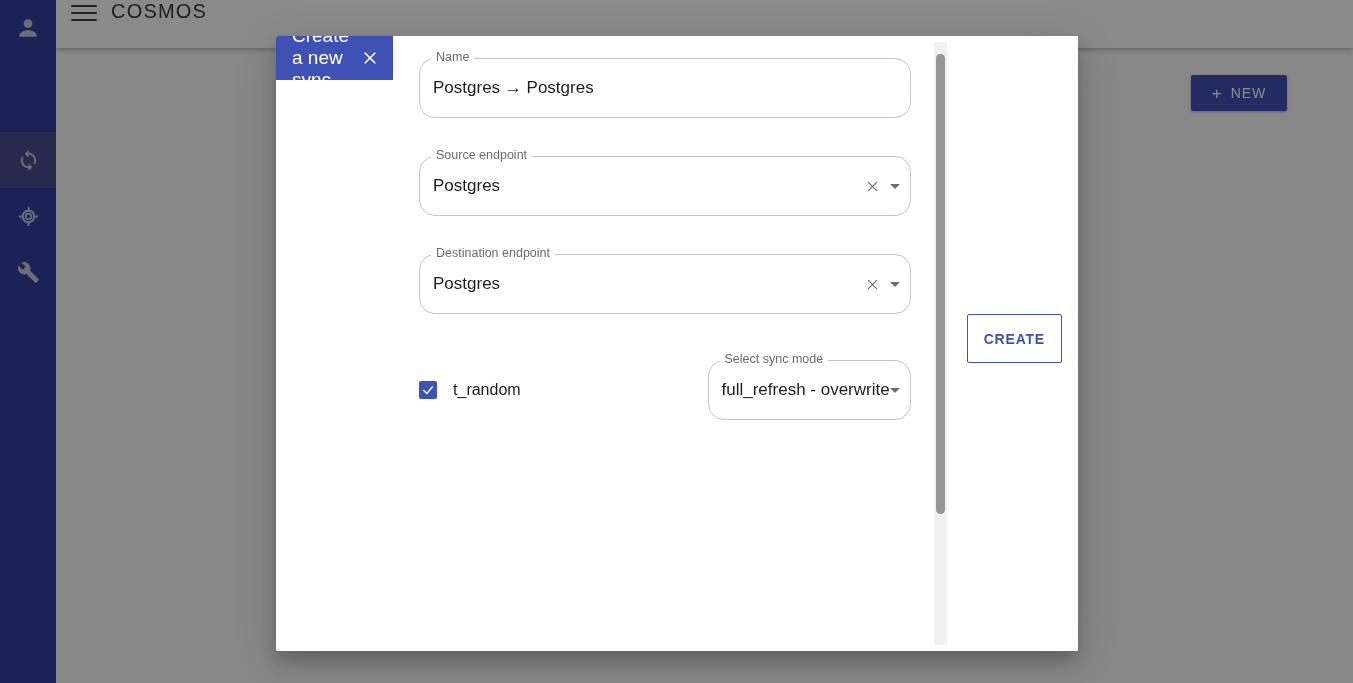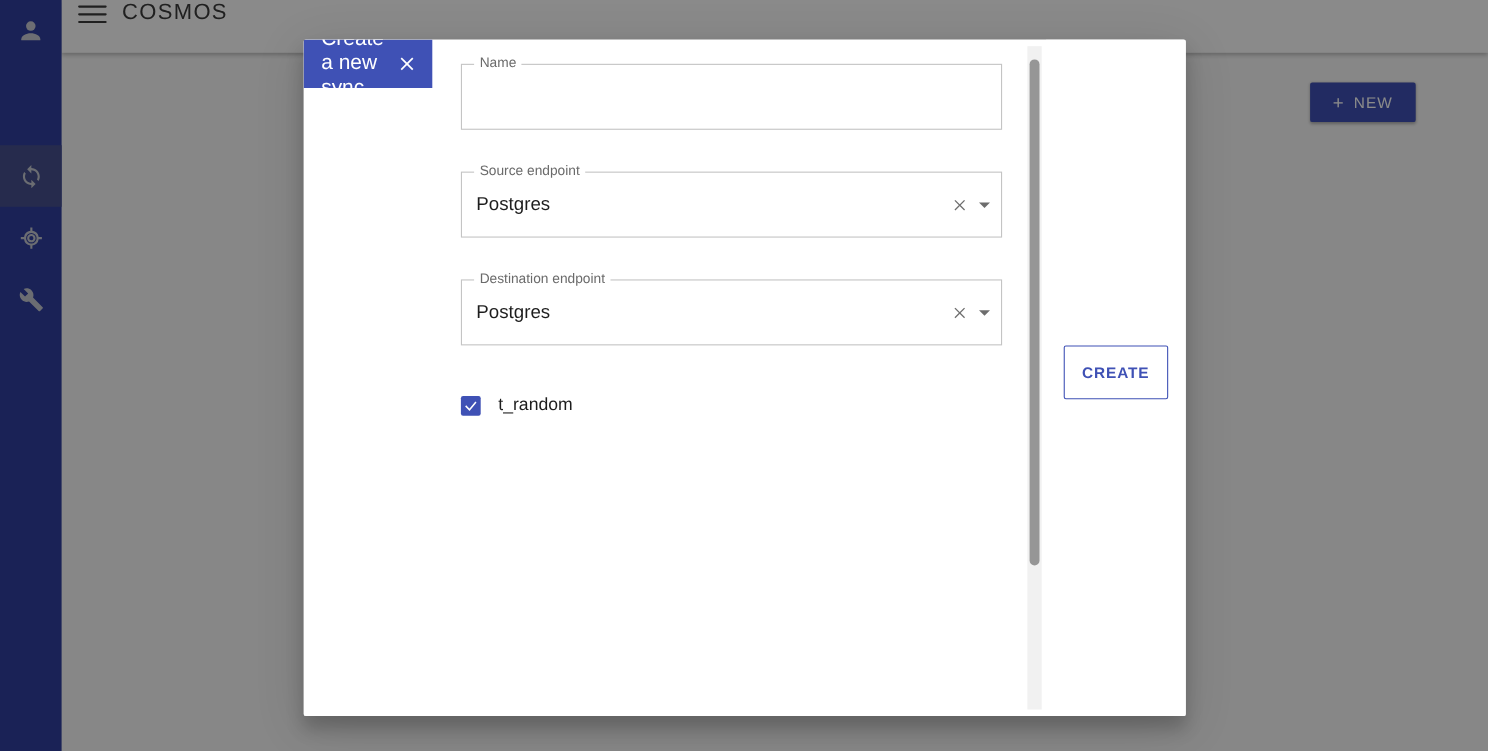--- a/index.html
+++ b/index.html
@@ -126,21 +126,21 @@
     position: absolute; left: 2px; top: 12px;
     width: 9px; height: 460px;
     background: #969696; border-radius: 5px;
   }
 
   
   .field {
     position: relative;
     height: 60px;
     border: 1px solid #c4c4c4;
-    border-radius: 0;
+    border-radius: 16px;
     margin-bottom: 38px;
     display: flex; align-items: center;
     background: #fff;
   }
   .field .legend {
     position: absolute;
     top: -8px; left: 11px;
     background: #fff;
     padding: 0 5px;
     font-size: 12.5px;
@@ -283,20 +283,21 @@
         <line x1="19" y1="5" x2="5" y2="19"></line>
       </svg>
     </div>
   </div>
 
   <div id="dialog-body">
     <div id="dialog-scroll">
 
       <div class="field">
         <span class="legend">Name</span>
+        <span class="value">Postgres → Postgres</span>
       </div>
 
       <div class="field">
         <span class="legend">Source endpoint</span>
         <span class="value">Postgres</span>
         <span class="adornments">
           <span class="icon-btn">
             <svg width="15" height="15" viewBox="0 0 24 24">
               <line x1="5" y1="5" x2="19" y2="19"></line>
               <line x1="19" y1="5" x2="5" y2="19"></line>
@@ -324,20 +325,27 @@
       <div id="streams-row">
         <div id="stream-check-wrap">
           <span class="checkbox">
             <svg viewBox="0 0 24 24">
               <polyline points="4,12 10,18 20,6"></polyline>
             </svg>
           </span>
           <span id="stream-label">t_random</span>
         </div>
 
+        <div class="field" id="syncmode-field">
+          <span class="legend">Select sync mode</span>
+          <span class="value">full_refresh - overwrite</span>
+          <span class="adornments">
+            <span class="caret"></span>
+          </span>
+        </div>
       </div>
 
     </div>
 
     <div id="scrollbar-track">
       <div id="scrollbar-thumb"></div>
     </div>
   </div>
 
   <div id="dialog-actions">

